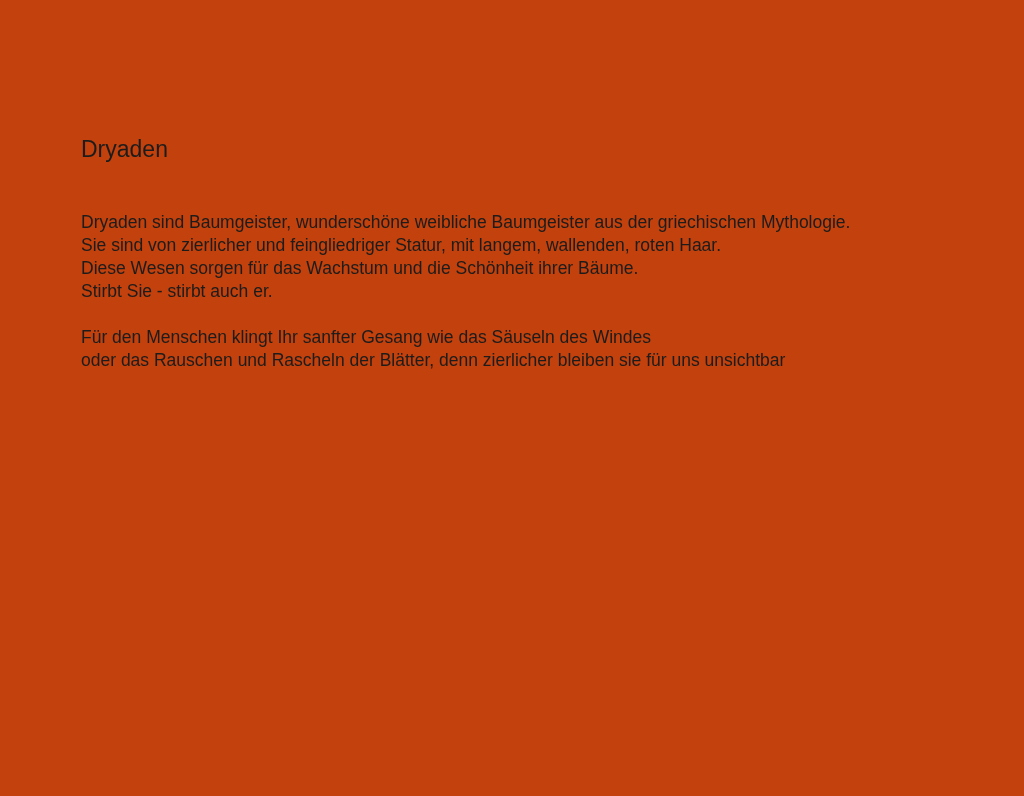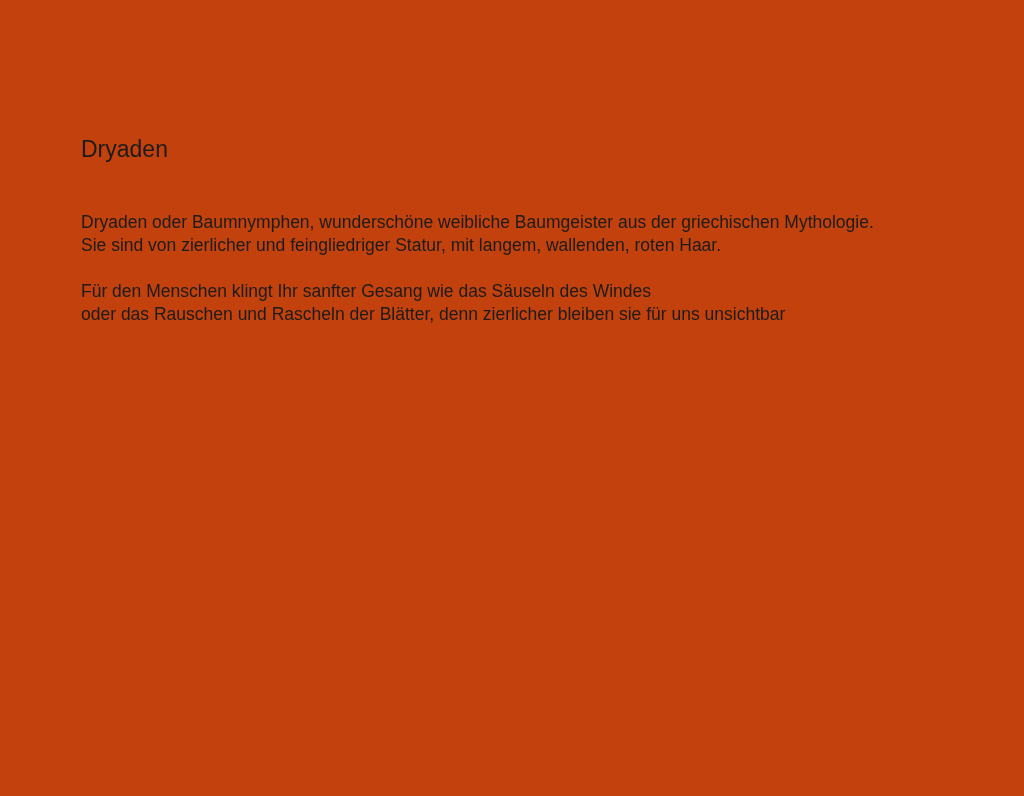--- a/index.html
+++ b/index.html
@@ -46,22 +46,24 @@
 </head>
 <body>
 
 <div class="page">
 
   <h1 class="doc-title">Dryaden</h1>
 
   <div class="doc-body">
 
     <div class="paragraph">
-      <div class="line">Dryaden oder Baumnymphen, wunderschöne weibliche Baumgeister aus der griechischen Mythologie.</div>
+      <div class="line">Dryaden sind Baumgeister, wunderschöne weibliche Baumgeister aus der griechischen Mythologie.</div>
       <div class="line">Sie sind von zierlicher und feingliedriger Statur, mit langem, wallenden, roten Haar.</div>
+      <div class="line">Diese Wesen sorgen für das Wachstum und die Schönheit ihrer Bäume.</div>
+      <div class="line">Stirbt Sie - stirbt auch er.</div>
     </div>
 
     <div class="paragraph">
       <div class="line">Für den Menschen klingt Ihr sanfter Gesang wie das Säuseln des Windes</div>
       <div class="line">oder das Rauschen und Rascheln der Blätter, denn zierlicher bleiben sie für uns unsichtbar</div>
     </div>
 
   </div>
 
 </div>

